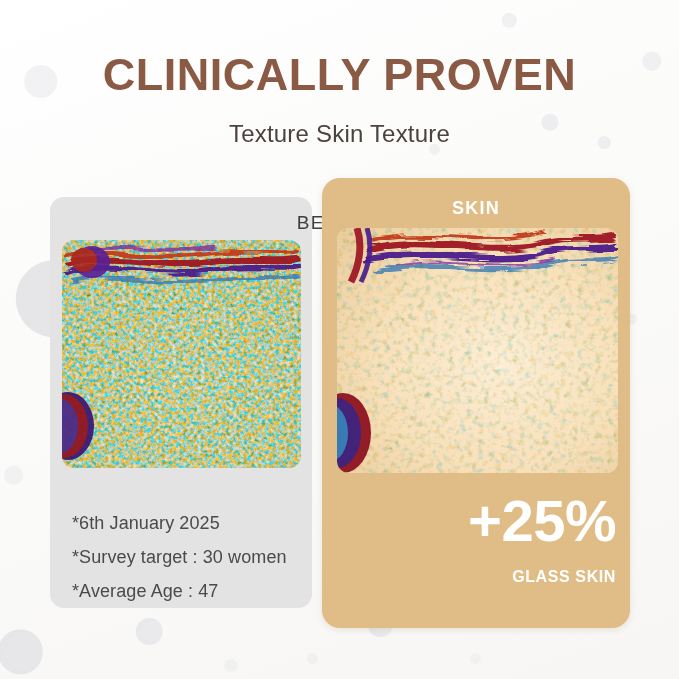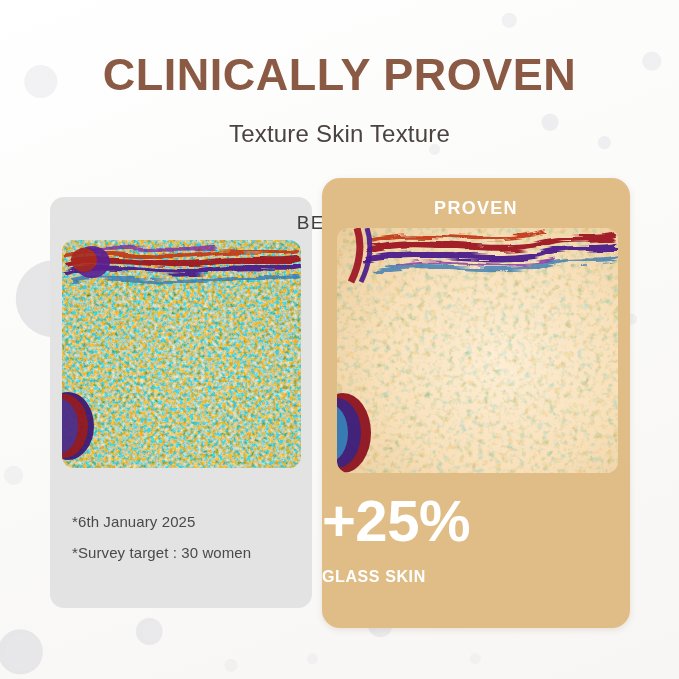--- a/index.html
+++ b/index.html
@@ -136,35 +136,35 @@
   .micro svg { display: block; width: 100%; height: 100%; }
 
   
   #footnotes {
     position: absolute;
     left: 72px;
     top: 514px;
     width: 230px;
   }
   #footnotes .note {
-    font-size: 15px;
+    font-size: 18px;
     color: #4a4a4a;
     line-height: 1;
     padding-bottom: 16px;
     letter-spacing: 0.1px;
     white-space: nowrap;
   }
 
   
   #result {
     position: absolute;
-    left: 322px;
+    left: 308px;
     top: 492px;
     width: 308px;
-    text-align: left;
+    text-align: right;
     color: #ffffff;
   }
   #result-value {
     font-size: 58px;
     font-weight: bold;
     line-height: 1;
     letter-spacing: -0.5px;
   }
   #result-caption {
     padding-top: 18px;
@@ -234,21 +234,21 @@
 
       <g opacity="0.9">
         <ellipse cx="30" cy="22" rx="18" ry="16" fill="#5b1f92"></ellipse>
         <ellipse cx="22" cy="20" rx="13" ry="12" fill="#a8271f"></ellipse>
       </g>
       <rect width="239" height="228" fill="none"></rect>
     </svg>
   </div>
 
   <div class="card" id="after-card"></div>
-  <div class="card-label" id="after-label" style="left:322px;right:auto;width:308px;">PROVEN</div>
+  <div class="card-label" id="after-label" style="left:322px;right:auto;width:308px;">SKIN</div>
 
   <div class="micro" id="after-img">
     <svg viewBox="0 0 281 245" preserveAspectRatio="none" aria-hidden="true">
       <defs>
         <radialGradient id="bgAfter" cx="58%" cy="55%" r="80%">
           <stop offset="0%" stop-color="#fdeed5"></stop>
           <stop offset="55%" stop-color="#f8e0ba"></stop>
           <stop offset="100%" stop-color="#ebcb9b"></stop>
         </radialGradient>
         <filter id="spkA" x="-20%" y="-20%" width="140%" height="140%">
@@ -292,20 +292,21 @@
         <ellipse cx="6" cy="205" rx="28" ry="40" fill="#8e1420"></ellipse>
         <ellipse cx="0" cy="205" rx="24" ry="35" fill="#3a1a78"></ellipse>
         <ellipse cx="-8" cy="205" rx="19" ry="29" fill="#2f77b5"></ellipse>
       </g>
     </svg>
   </div>
 
   <div id="footnotes">
     <div class="note">*6th January 2025</div>
     <div class="note">*Survey target : 30 women</div>
+    <div class="note">*Average Age : 47</div>
   </div>
 
   <div id="result">
     <div id="result-value">+25%</div>
     <div id="result-caption">GLASS SKIN</div>
   </div>
 
 </div>
 
 </body></html>

